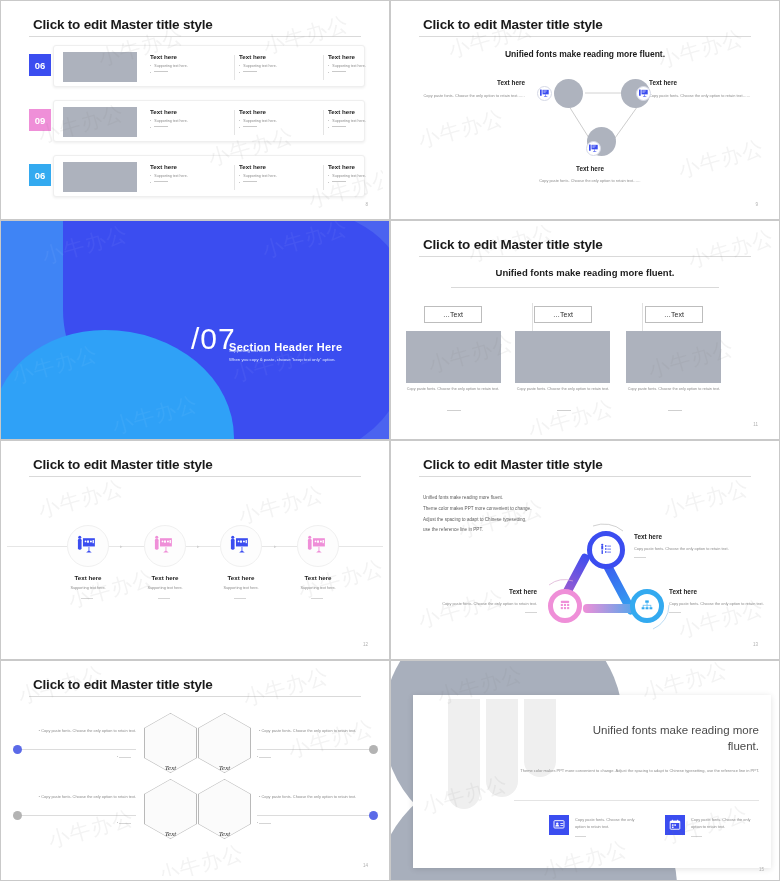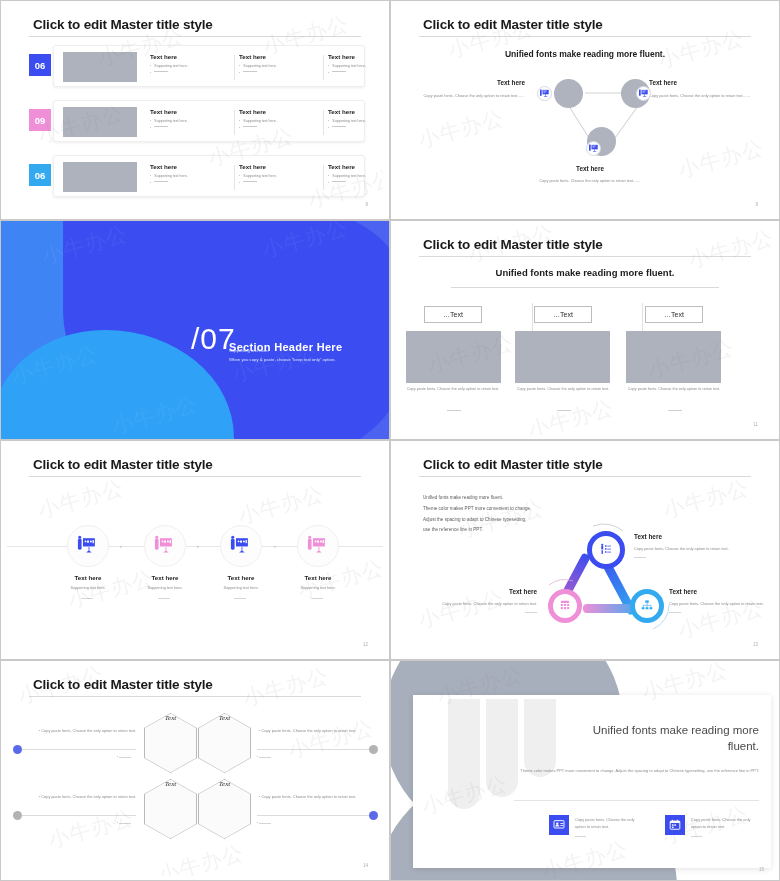--- a/index.html
+++ b/index.html
@@ -168,21 +168,21 @@
     position:absolute; border-radius:50%; background:#fff;
     display:flex; align-items:center; justify-content:center;
   }
   .bar { position:absolute; transform-origin:0 50%; border-radius:4px; }
 
   
   .hex {
     position:absolute; width:53px; height:60px;
     background:#fbfbfb;
     clip-path: polygon(50% 0%, 100% 25%, 100% 75%, 50% 100%, 0% 75%, 0% 25%);
-    display:flex; align-items:flex-start; justify-content:center;
+    display:flex; align-items:flex-end; justify-content:center;
   }
   .hex-bd {
     position:absolute; width:53px; height:60px;
     clip-path: polygon(50% 0%, 100% 25%, 100% 75%, 50% 100%, 0% 75%, 0% 25%);
     background:#b9b9b9;
   }
   .hex-txt { font-family:"Liberation Serif", serif; font-style:italic; font-size:7px; color:#2b2b2b; }
   .hx-block { position:absolute; width:105px; }
   .hx-line { position:absolute; height:1px; background:#dcdcdc; }
   .hx-dot { position:absolute; width:9px; height:9px; border-radius:50%; }

